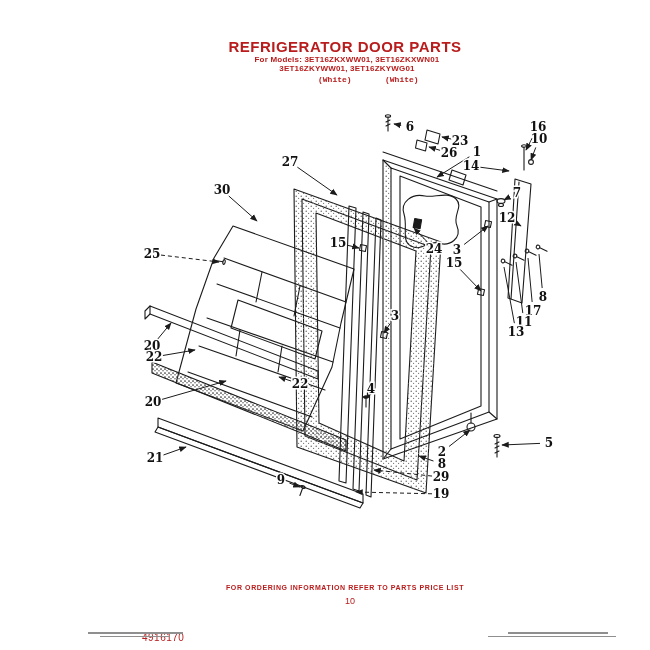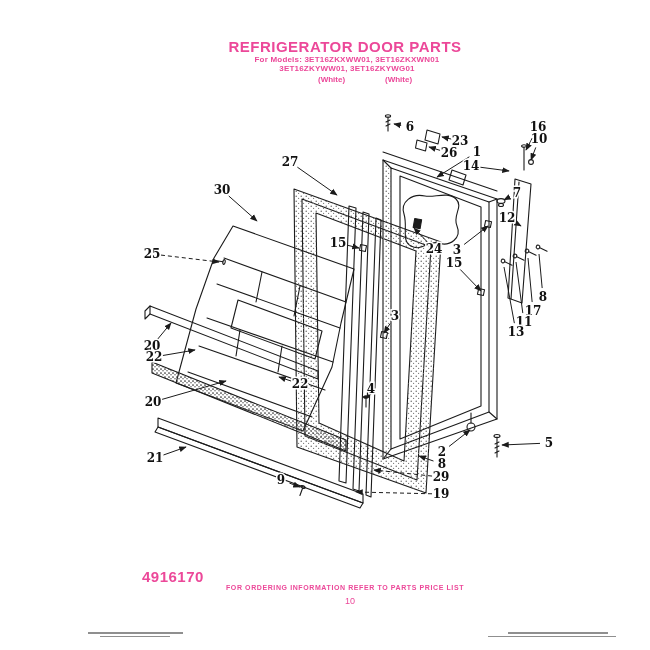--- a/index.html
+++ b/index.html
@@ -1,37 +1,37 @@
 <!DOCTYPE html>
 <html><head>
 <meta charset="utf-8">
 <style>
   html,body{margin:0;padding:0;background:#e8e8e8;}
   #page{position:relative;width:650px;height:650px;background:#ffffff;overflow:hidden;
-        font-family:"Liberation Sans",sans-serif;color:#ec4899;}
+        font-family:"Liberation Sans",sans-serif;color:#b91c1c;}
   
   #hdr{position:absolute;top:38px;left:0;width:100%;text-align:center;}
   #title{font-size:15px;font-weight:bold;letter-spacing:.5px;transform:translateX(20px);}
   .models{font-size:8px;font-weight:bold;letter-spacing:.2px;transform:translateX(22px);line-height:9px;}
-  #colorline{position:absolute;top:75px;left:0;width:650px;height:10px;font-size:8px;font-weight:bold;}
+  #colorline{position:absolute;top:75px;left:0;width:650px;height:10px;font-size:8px;font-weight:bold;font-family:Liberation Mono, monospace;}
   #color-left{position:absolute;left:318px;}
   #color-right{position:absolute;left:385px;}
   
   #art{position:absolute;left:0;top:0;width:650px;height:650px;}
   #art path,#art line,#art circle,#art ellipse,#art rect{vector-effect:non-scaling-stroke;}
   .ink{stroke:#1b1b1b;fill:none;stroke-width:1.1;stroke-linejoin:round;stroke-linecap:round;}
   .leader{stroke:#1b1b1b;stroke-width:1;fill:none;}
   .leader.dashed{stroke-dasharray:4 3;}
   .callout{font-family:"DejaVu Serif","Liberation Serif",serif;font-weight:bold;font-size:12px;
            fill:#111;paint-order:stroke;stroke:#ffffff;stroke-width:3px;}
   
   #ordering{position:absolute;top:584px;left:0;width:100%;text-align:center;font-size:7px;
             font-weight:bold;letter-spacing:.6px;transform:translateX(20px);}
   #pageno{position:absolute;top:596px;left:345px;font-size:9px;}
-  #docno{position:absolute;top:568px;left:142px;font-size:15px;letter-spacing:.5px;font-weight:bold;}
+  #docno{position:absolute;top:632px;left:142px;font-size:10px;letter-spacing:.5px;}
   .fineprint{position:absolute;background:transparent;}
   .fineline{height:1.5px;background:#8f8f8f;margin-bottom:2px;}
 </style>
 </head>
 <body>
 
 <div id="page">
 
   <div id="hdr">
     <div id="title">REFRIGERATOR DOOR PARTS</div>

